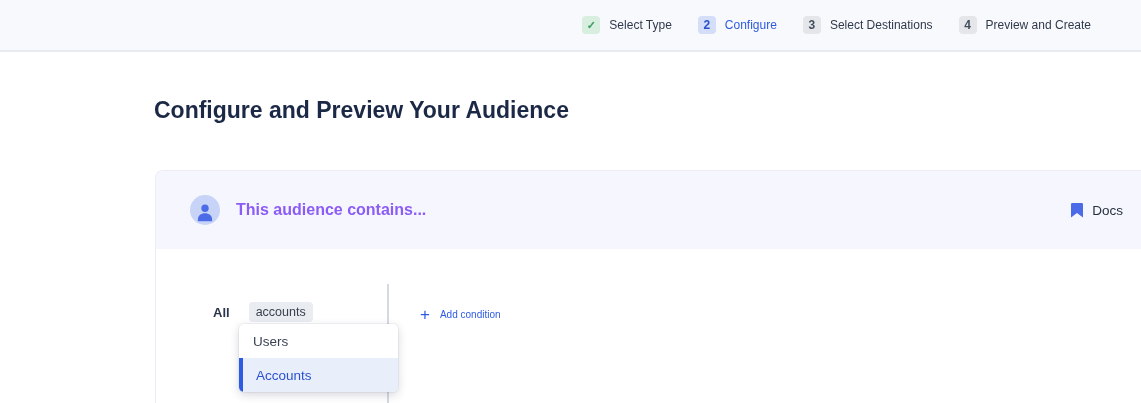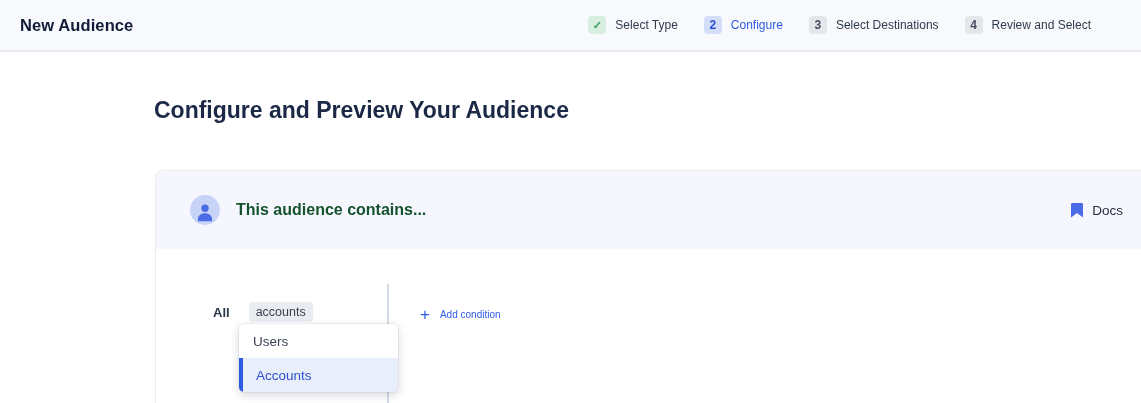--- a/index.html
+++ b/index.html
@@ -38,21 +38,21 @@
   .card-header {
     height:78px; background:#f5f6fe; border-radius:8px 0 0 0;
     display:flex; align-items:center; padding:0 18px 0 34px;
   }
   .avatar {
     width:30px; height:30px; border-radius:50%; background:#c7d3f7;
     display:flex; align-items:center; justify-content:center; margin-right:16px;
     overflow:hidden;
   }
   .avatar svg { width:20px; height:20px; margin-top:4px; }
-  .card-title { font-size:16px; font-weight:700; color:#14532d; }
+  .card-title { font-size:16px; font-weight:700; color:#8b5cf6; }
   .docs-link {
     margin-left:auto; display:flex; align-items:center; gap:9px; cursor:pointer;
   }
   .docs-link svg { width:12px; height:15px; }
   .docs-label { font-size:13.5px; font-weight:500; color:#27303f; }
   .card-body { position:relative; height:calc(100% - 78px); }
   .v-divider {
     position:absolute; left:231px; top:35px; bottom:0; width:2px; background:#d4dae2;
   }
   .all-row { position:absolute; left:57px; top:53px; display:flex; align-items:center;gap:13px; }
@@ -80,38 +80,37 @@
   .dropdown-item.selected {
     background:#e9eefb; color:#2b50d0; border-left:4px solid #2e5be4; padding-left:13px;
   }
 </style>
 </head>
 <body>
 
 <div class="page">
 
   <div class="topbar">
-    <div class="topbar-title">New Audience</div>
 
     <div class="stepper">
       <div class="step done">
         <span class="step-badge">✓</span>
         <span class="step-label">Select Type</span>
       </div>
       <div class="step active">
         <span class="step-badge">2</span>
         <span class="step-label">Configure</span>
       </div>
       <div class="step upcoming">
         <span class="step-badge">3</span>
         <span class="step-label">Select Destinations</span>
       </div>
       <div class="step upcoming">
         <span class="step-badge">4</span>
-        <span class="step-label">Review and Select</span>
+        <span class="step-label">Preview and Create</span>
       </div>
     </div>
   </div>
 
   <h1 class="page-heading">Configure and Preview Your Audience</h1>
 
   <div class="card">
     <div class="card-header">
       <span class="avatar">
         <svg viewBox="0 0 24 24" fill="#4b6ce6" aria-hidden="true">

